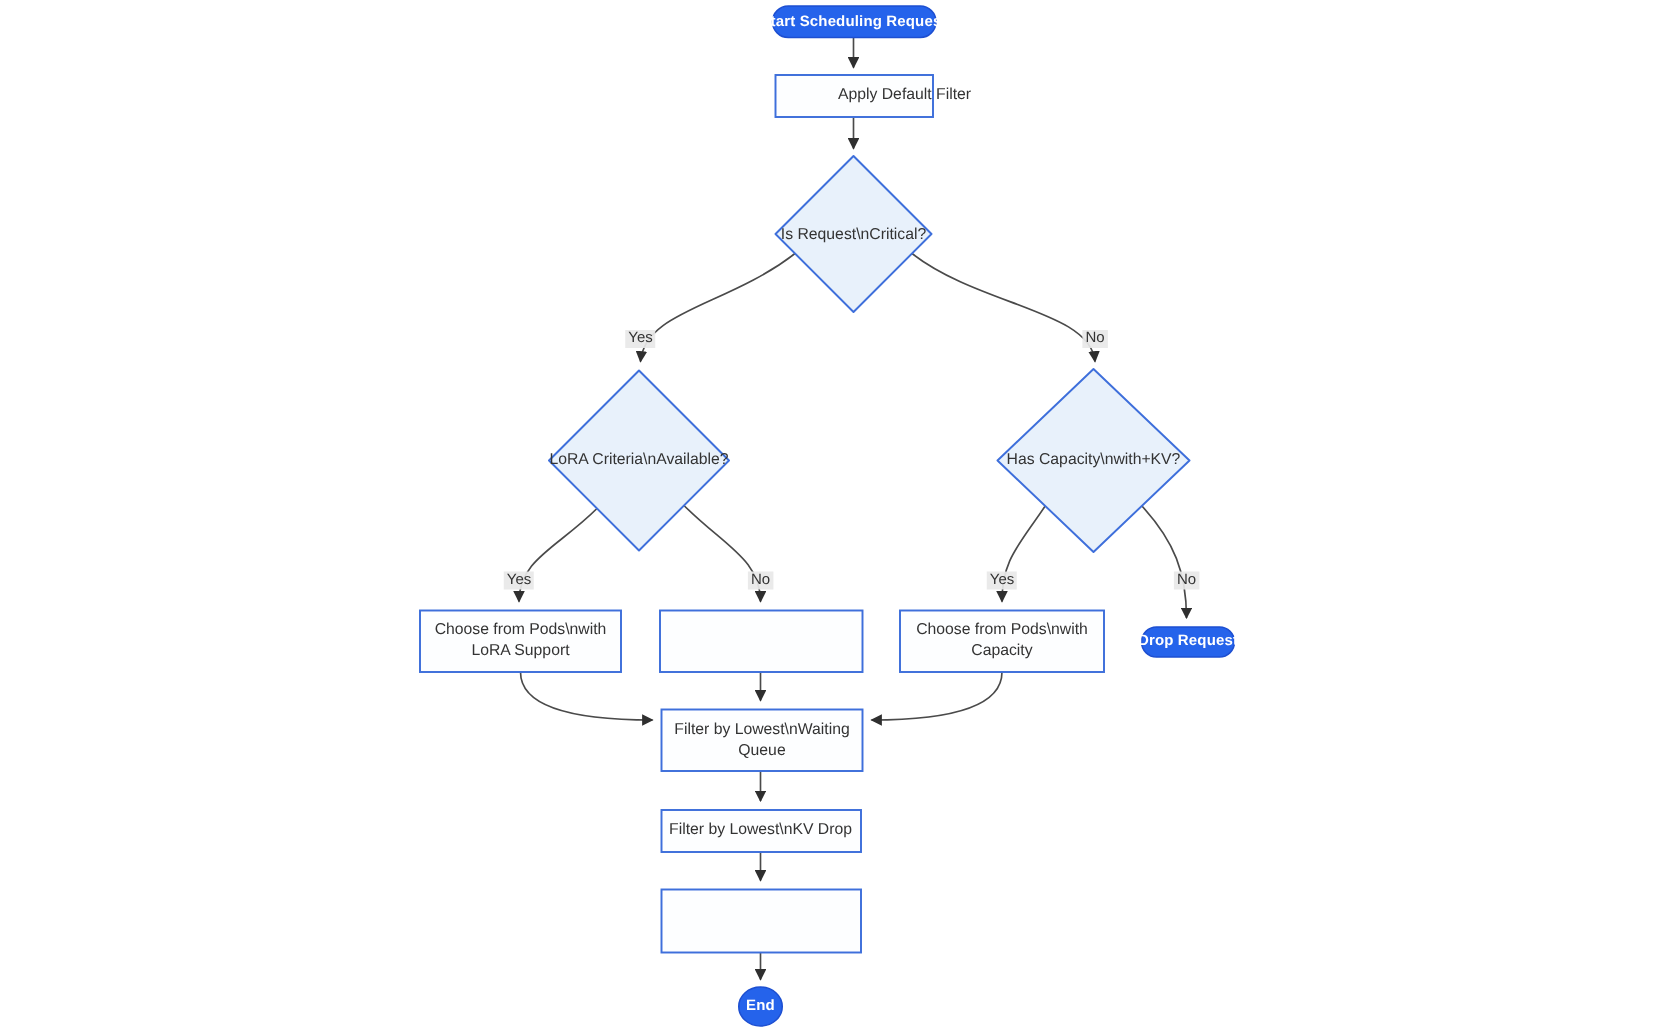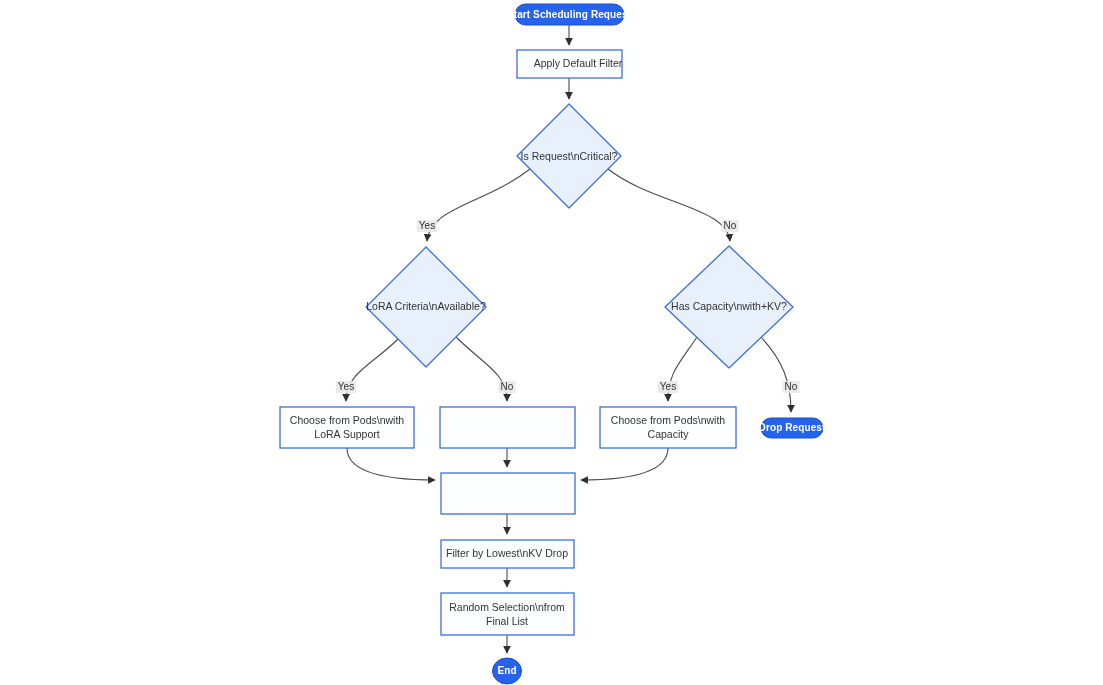--- a/index.html
+++ b/index.html
@@ -95,42 +95,42 @@
 
     <g fill="#e8f1fb" stroke="#3e6fdb" stroke-width="1.3" stroke-linejoin="round">
       <polygon points="569,104 621,156 569,208 517,156"></polygon>
       <polygon points="426,247 486,307 426,367 366,307"></polygon>
       <polygon points="729,246 793,307 729,368 665,307"></polygon>
     </g>
   </svg>
 
   <div class="lbl pill-text" style="left:569px; top:15px; font-size:10px;">Start Scheduling Request</div>
 
-  <div class="lbl" style="left:578px; top:64px;">Apply Default Filter</div>
+  <div class="lbl" style="left:603px; top:64px;">Apply Default Filter</div>
 
   <div class="lbl" style="left:569px; top:157px;">Is Request\nCritical?</div>
 
   <div class="lbl" style="left:426px; top:307px;">LoRA Criteria\nAvailable?</div>
 
   <div class="lbl" style="left:729px; top:307px;">Has Capacity\nwith+KV?</div>
 
   <div class="lbl multiline" style="left:347px; top:427px; width:130px;">Choose from Pods\nwith
 LoRA Support</div>
 
 
   <div class="lbl multiline" style="left:668px; top:427px; width:132px;">Choose from Pods\nwith
 Capacity</div>
 
   <div class="lbl pill-text" style="left:792px; top:428px; font-size:10px;">Drop Request</div>
 
+  <div class="lbl multiline" style="left:508px; top:494px; width:130px;">Filter by Lowest\nWaiting
+Queue</div>
 
   <div class="lbl" style="left:507px; top:554px;">Filter by Lowest\nKV Drop</div>
 
-  <div class="lbl multiline" style="left:507px; top:614px; width:130px;">Random Selection\nfrom
-Final List</div>
 
   <div class="lbl pill-text" style="left:507px; top:671px; font-size:10px;">End</div>
 
   <div class="edge-lbl" style="left:427px; top:226px;">Yes</div>
   <div class="edge-lbl" style="left:730px; top:226px;">No</div>
   <div class="edge-lbl" style="left:346px; top:387px;">Yes</div>
   <div class="edge-lbl" style="left:507px; top:387px;">No</div>
   <div class="edge-lbl" style="left:668px; top:387px;">Yes</div>
   <div class="edge-lbl" style="left:791px; top:387px;">No</div>
 

